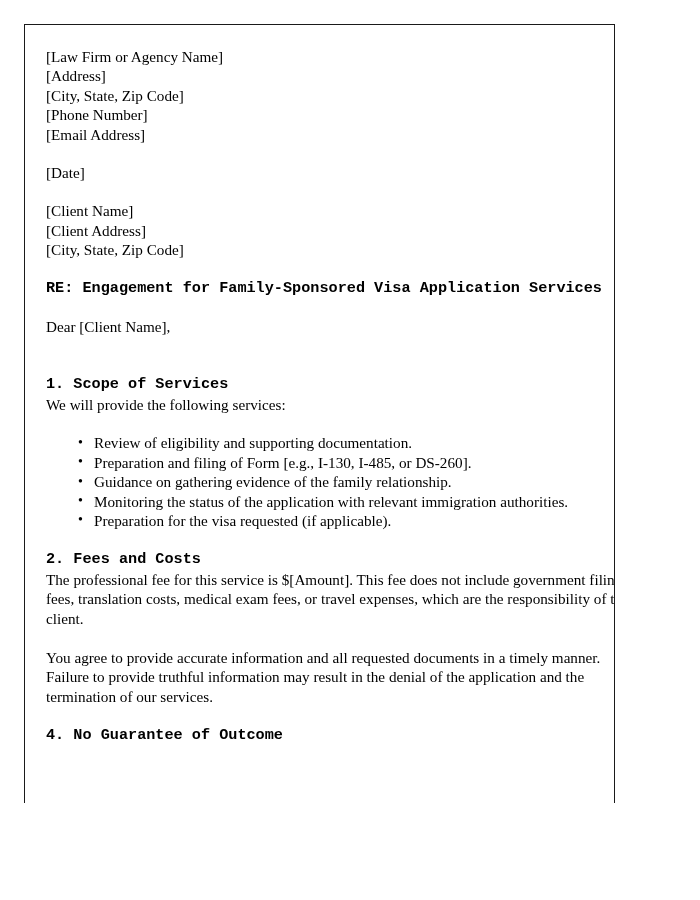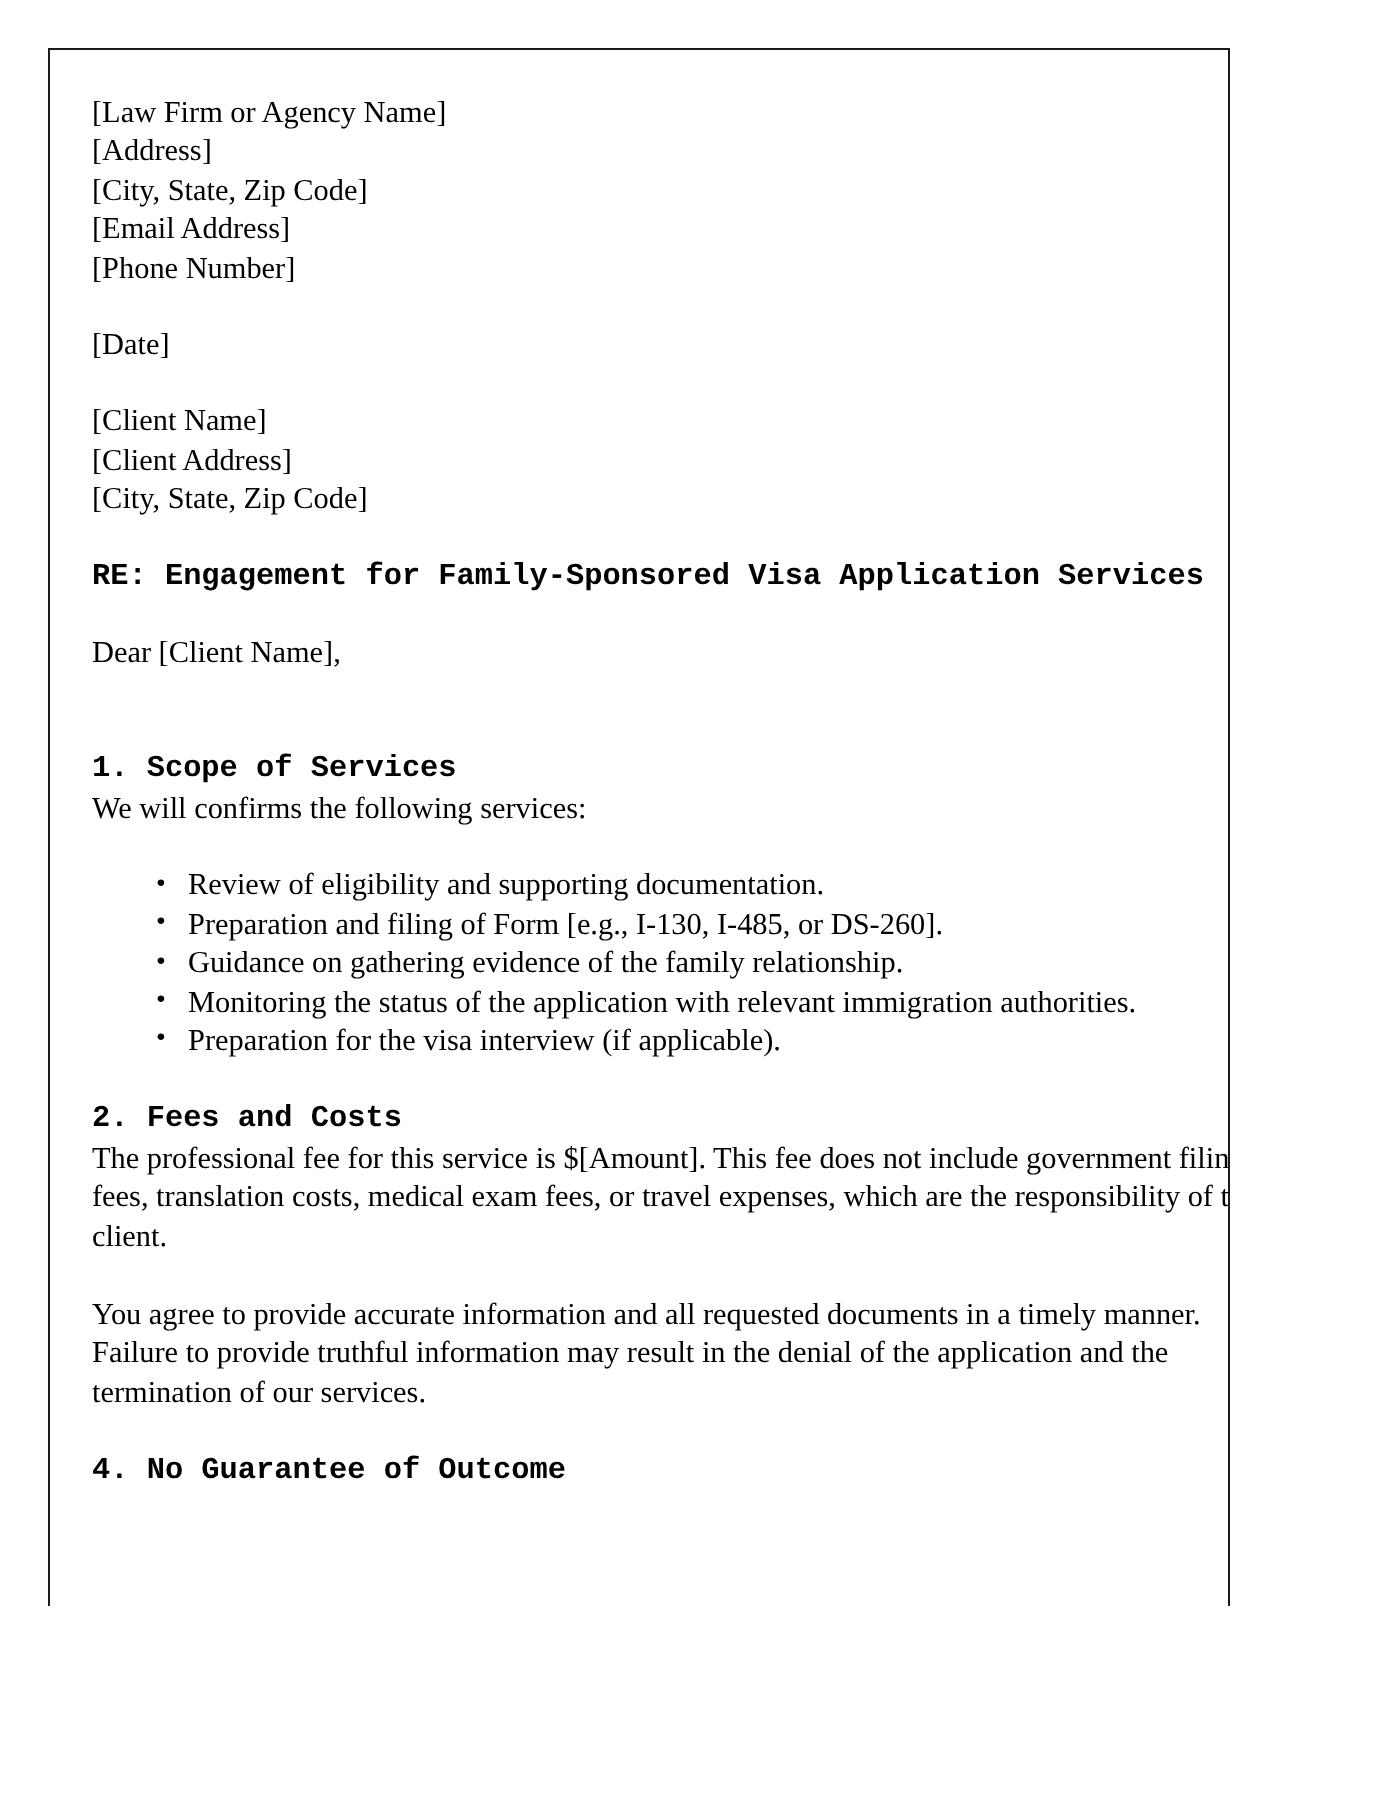--- a/index.html
+++ b/index.html
@@ -80,22 +80,22 @@
 </head>
 <body>
 
 <div class="page-sheet">
   <div class="page-body">
 
     <div class="block-letterhead">
       <p class="doc-line">[Law Firm or Agency Name]</p>
       <p class="doc-line">[Address]</p>
       <p class="doc-line">[City, State, Zip Code]</p>
+      <p class="doc-line">[Phone Number]</p>
       <p class="doc-line">[Email Address]</p>
-      <p class="doc-line">[Phone Number]</p>
     </div>
 
     <div class="gap-sm"></div>
 
     <p class="doc-line">[Date]</p>
 
     <div class="gap-sm"></div>
 
     <div>
       <p class="doc-line">[Client Name]</p>
@@ -111,30 +111,30 @@
 
     <p class="doc-line">Dear [Client Name],</p>
 
     <div class="gap-sm"></div>
 
 
     <div class="gap-md"></div>
 
     <div class="section-block">
       <p class="doc-heading">1. Scope of Services</p>
-      <p class="doc-line">We will confirms the following services:</p>
+      <p class="doc-line">We will provide the following services:</p>
 
       <div class="gap-sm"></div>
 
       <ul class="doc-list">
         <li><span class="bullet-glyph">•</span><span>Review of eligibility and supporting documentation.</span></li>
         <li><span class="bullet-glyph">•</span><span>Preparation and filing of Form [e.g., I-130, I-485, or DS-260].</span></li>
         <li><span class="bullet-glyph">•</span><span>Guidance on gathering evidence of the family relationship.</span></li>
         <li><span class="bullet-glyph">•</span><span>Monitoring the status of the application with relevant immigration authorities.</span></li>
-        <li><span class="bullet-glyph">•</span><span>Preparation for the visa interview (if applicable).</span></li>
+        <li><span class="bullet-glyph">•</span><span>Preparation for the visa requested (if applicable).</span></li>
       </ul>
     </div>
 
     <div class="gap-md"></div>
 
     <div class="section-block">
       <p class="doc-heading">2. Fees and Costs</p>
       <p class="doc-para">The professional fee for this service is $[Amount]. This fee does not include government filing fees, translation costs, medical exam fees, or travel expenses, which are the responsibility of the client.</p>
     </div>
 

